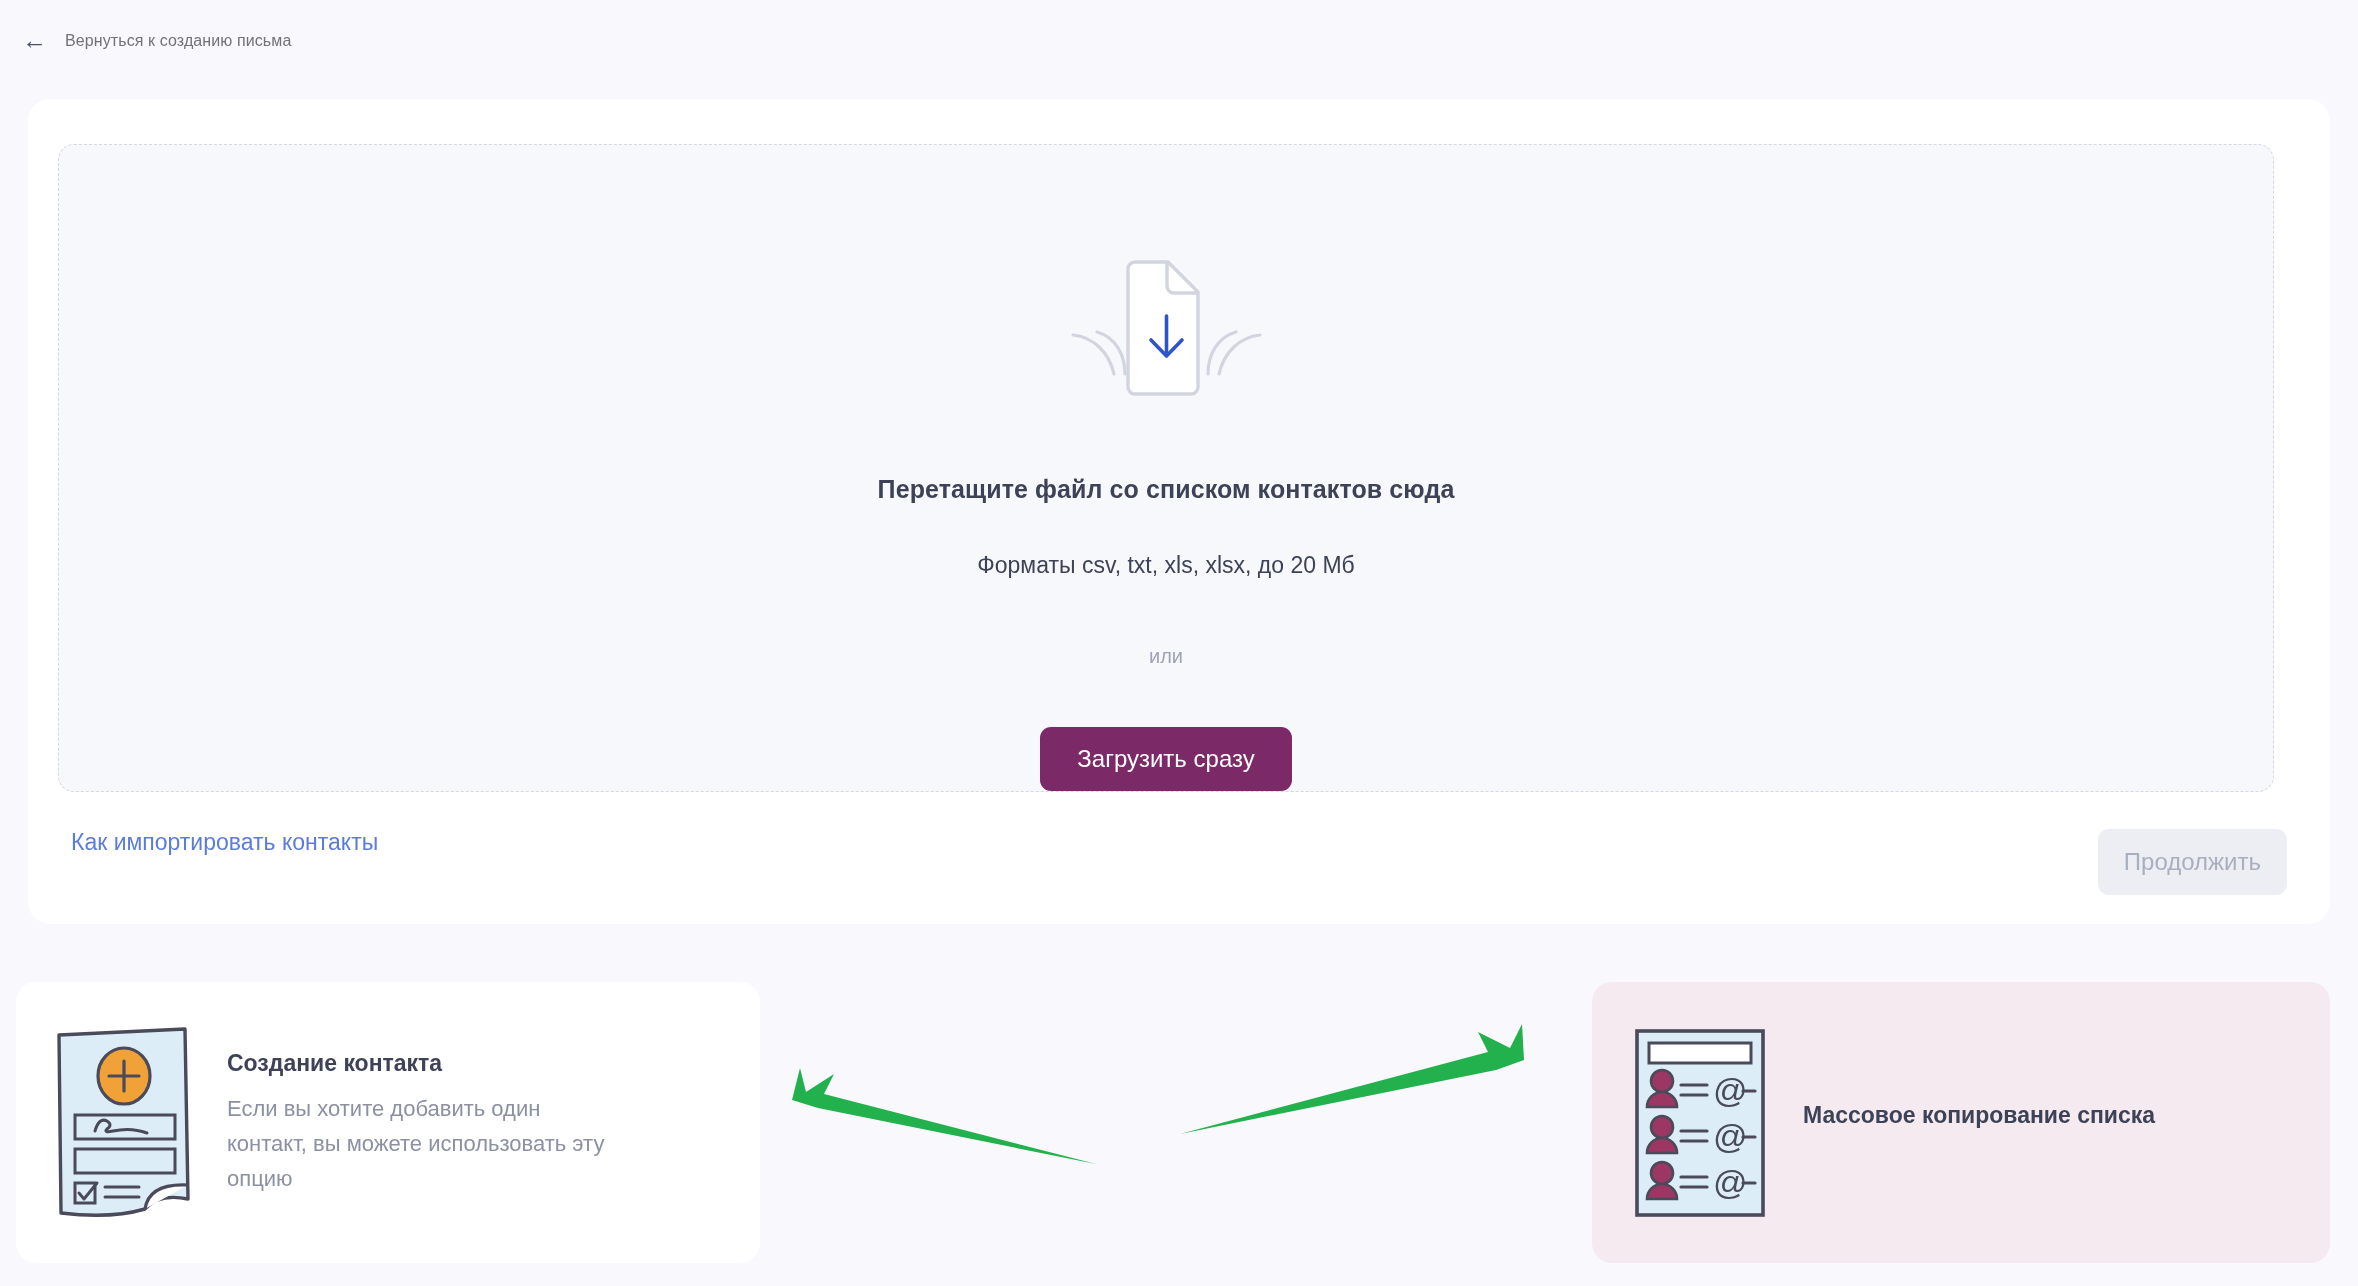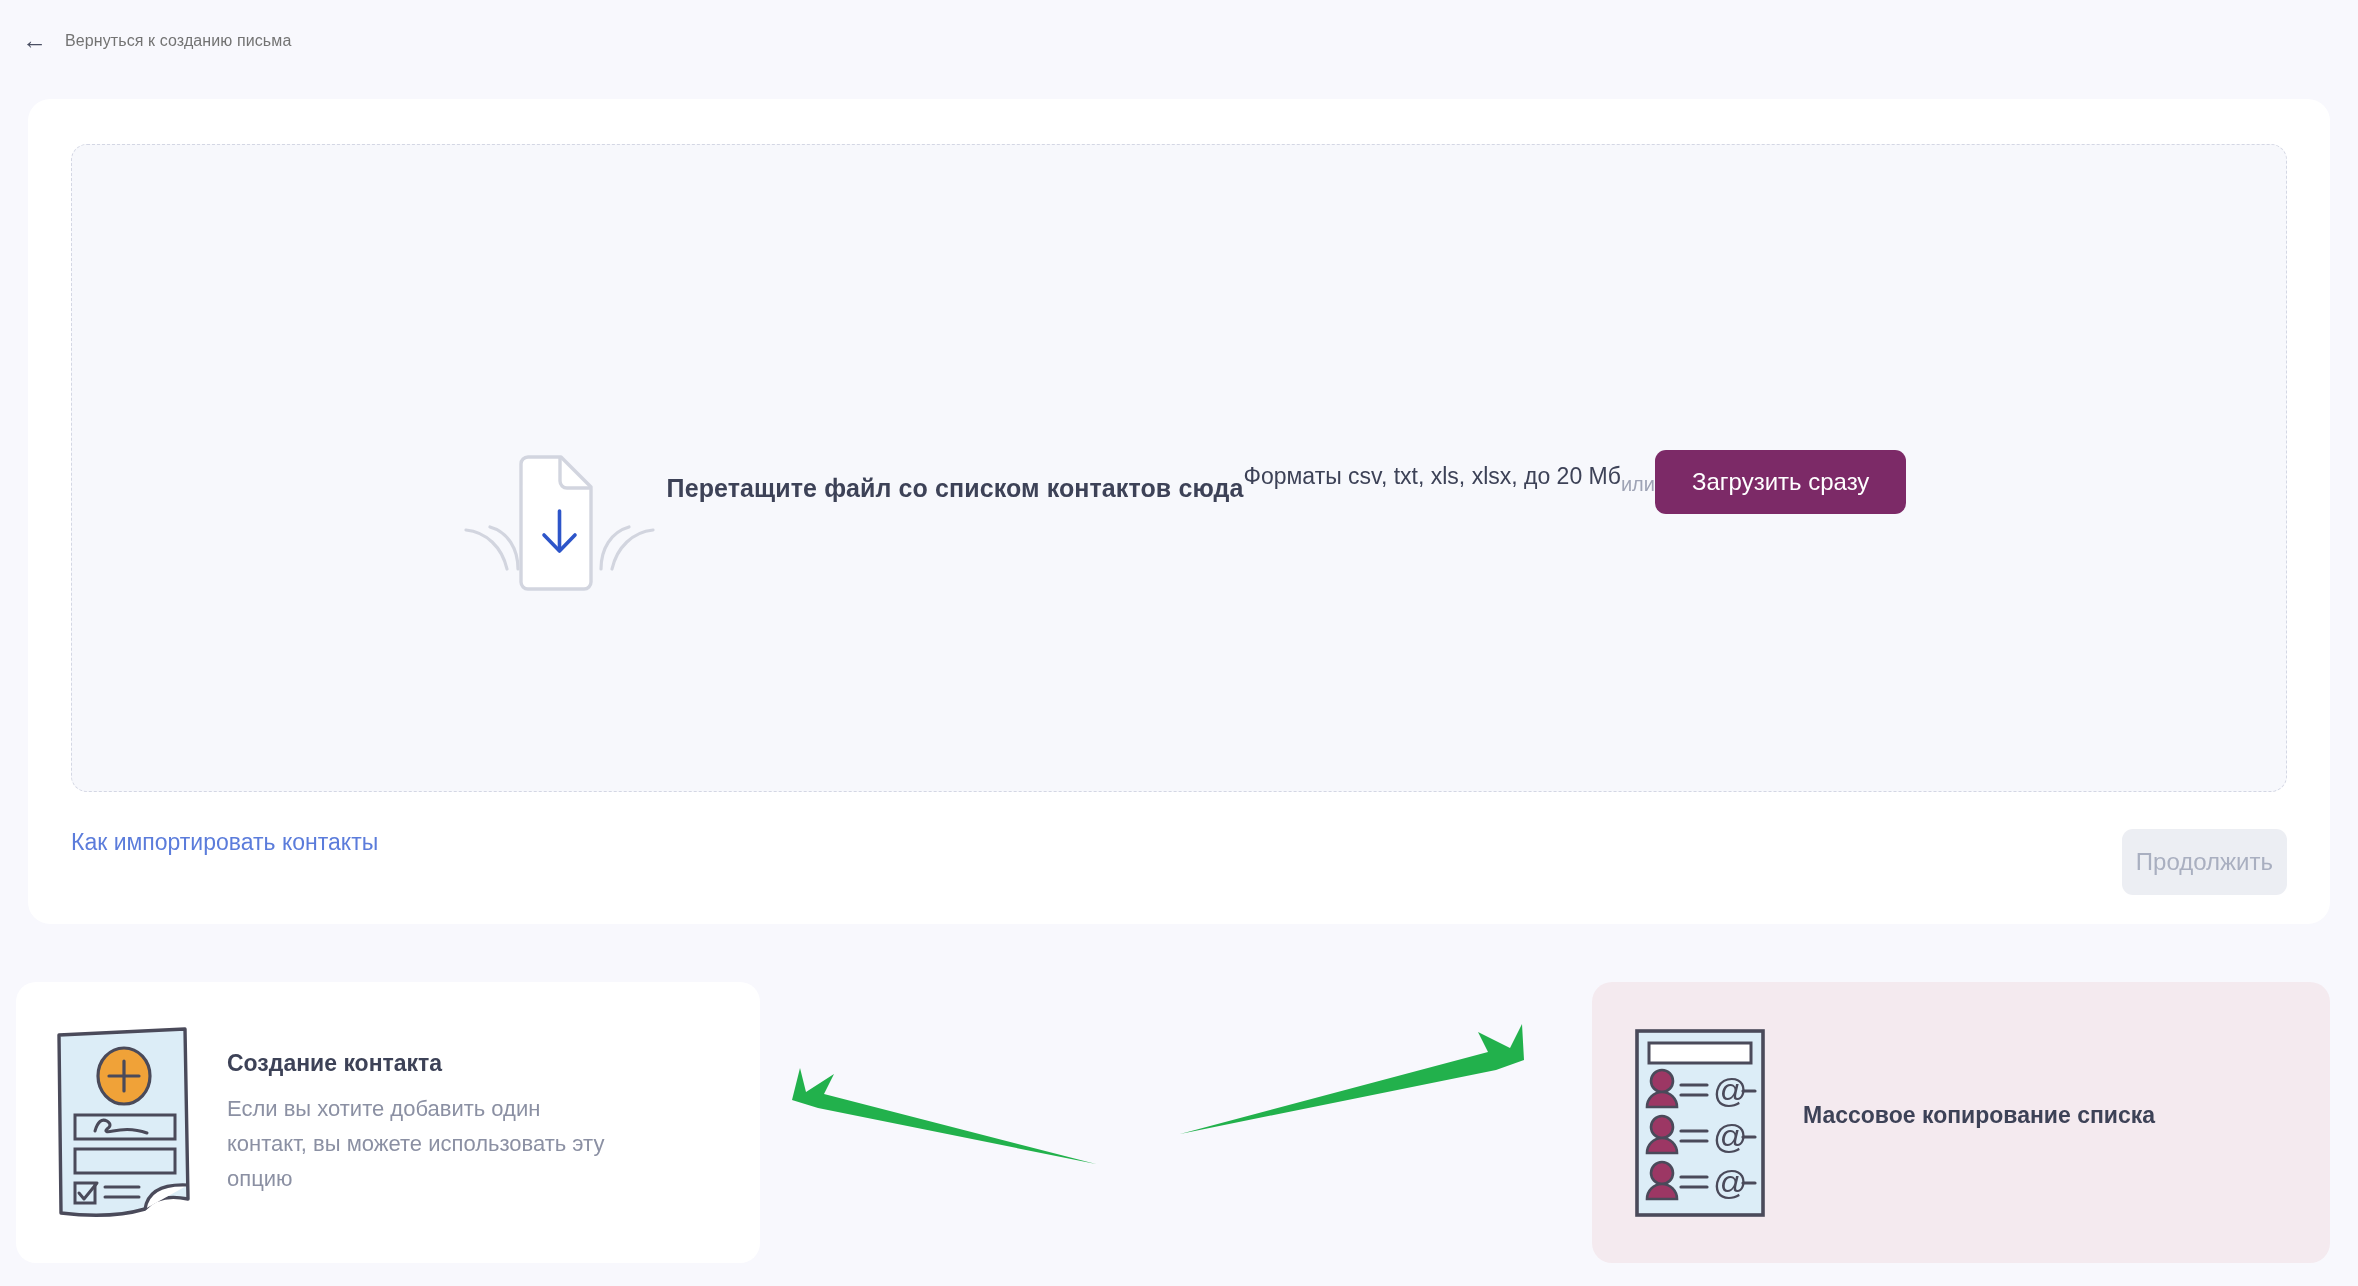--- a/index.html
+++ b/index.html
@@ -54,31 +54,31 @@
     top: 99px;
     width: 2302px;
     height: 825px;
     background: #ffffff;
     border-radius: 22px;
   }
 
   
   .dropzone {
     position: absolute;
-    left: 43px;
+    left: 30px;
     top: 45px;
     width: 2216px;
     height: 648px;
     border: 1.6px dashed #d4d7e4;
     border-radius: 16px;
     background: #f7f8fc;
     display: flex;
-    flex-direction: row;
-    align-items: center;
-    justify-content: center;
+    flex-direction: column;
+    align-items: center;
+    justify-content: space-between;
     cursor: pointer;
   }
 
   .dz-icon {
     margin-top: 107px;
     width: 215px;
     height: 150px;
     position: relative;
   }
 
@@ -127,21 +127,21 @@
     justify-content: space-between;
   }
   .help-link {
     font-size: 23px;
     color: #5b7cdb;
     cursor: pointer;
     text-decoration: none;
   }
   .continue-btn {
     height: 66px;
-    padding: 0 14px;
+    padding: 0 26px;
     border: none;
     border-radius: 11px;
     background: #eceef3;
     color: #a9afc0;
     font-family: "Liberation Sans", sans-serif;
     font-size: 24px;
     cursor: default;
     display: inline-flex;
     align-items: center;
     justify-content: center;

